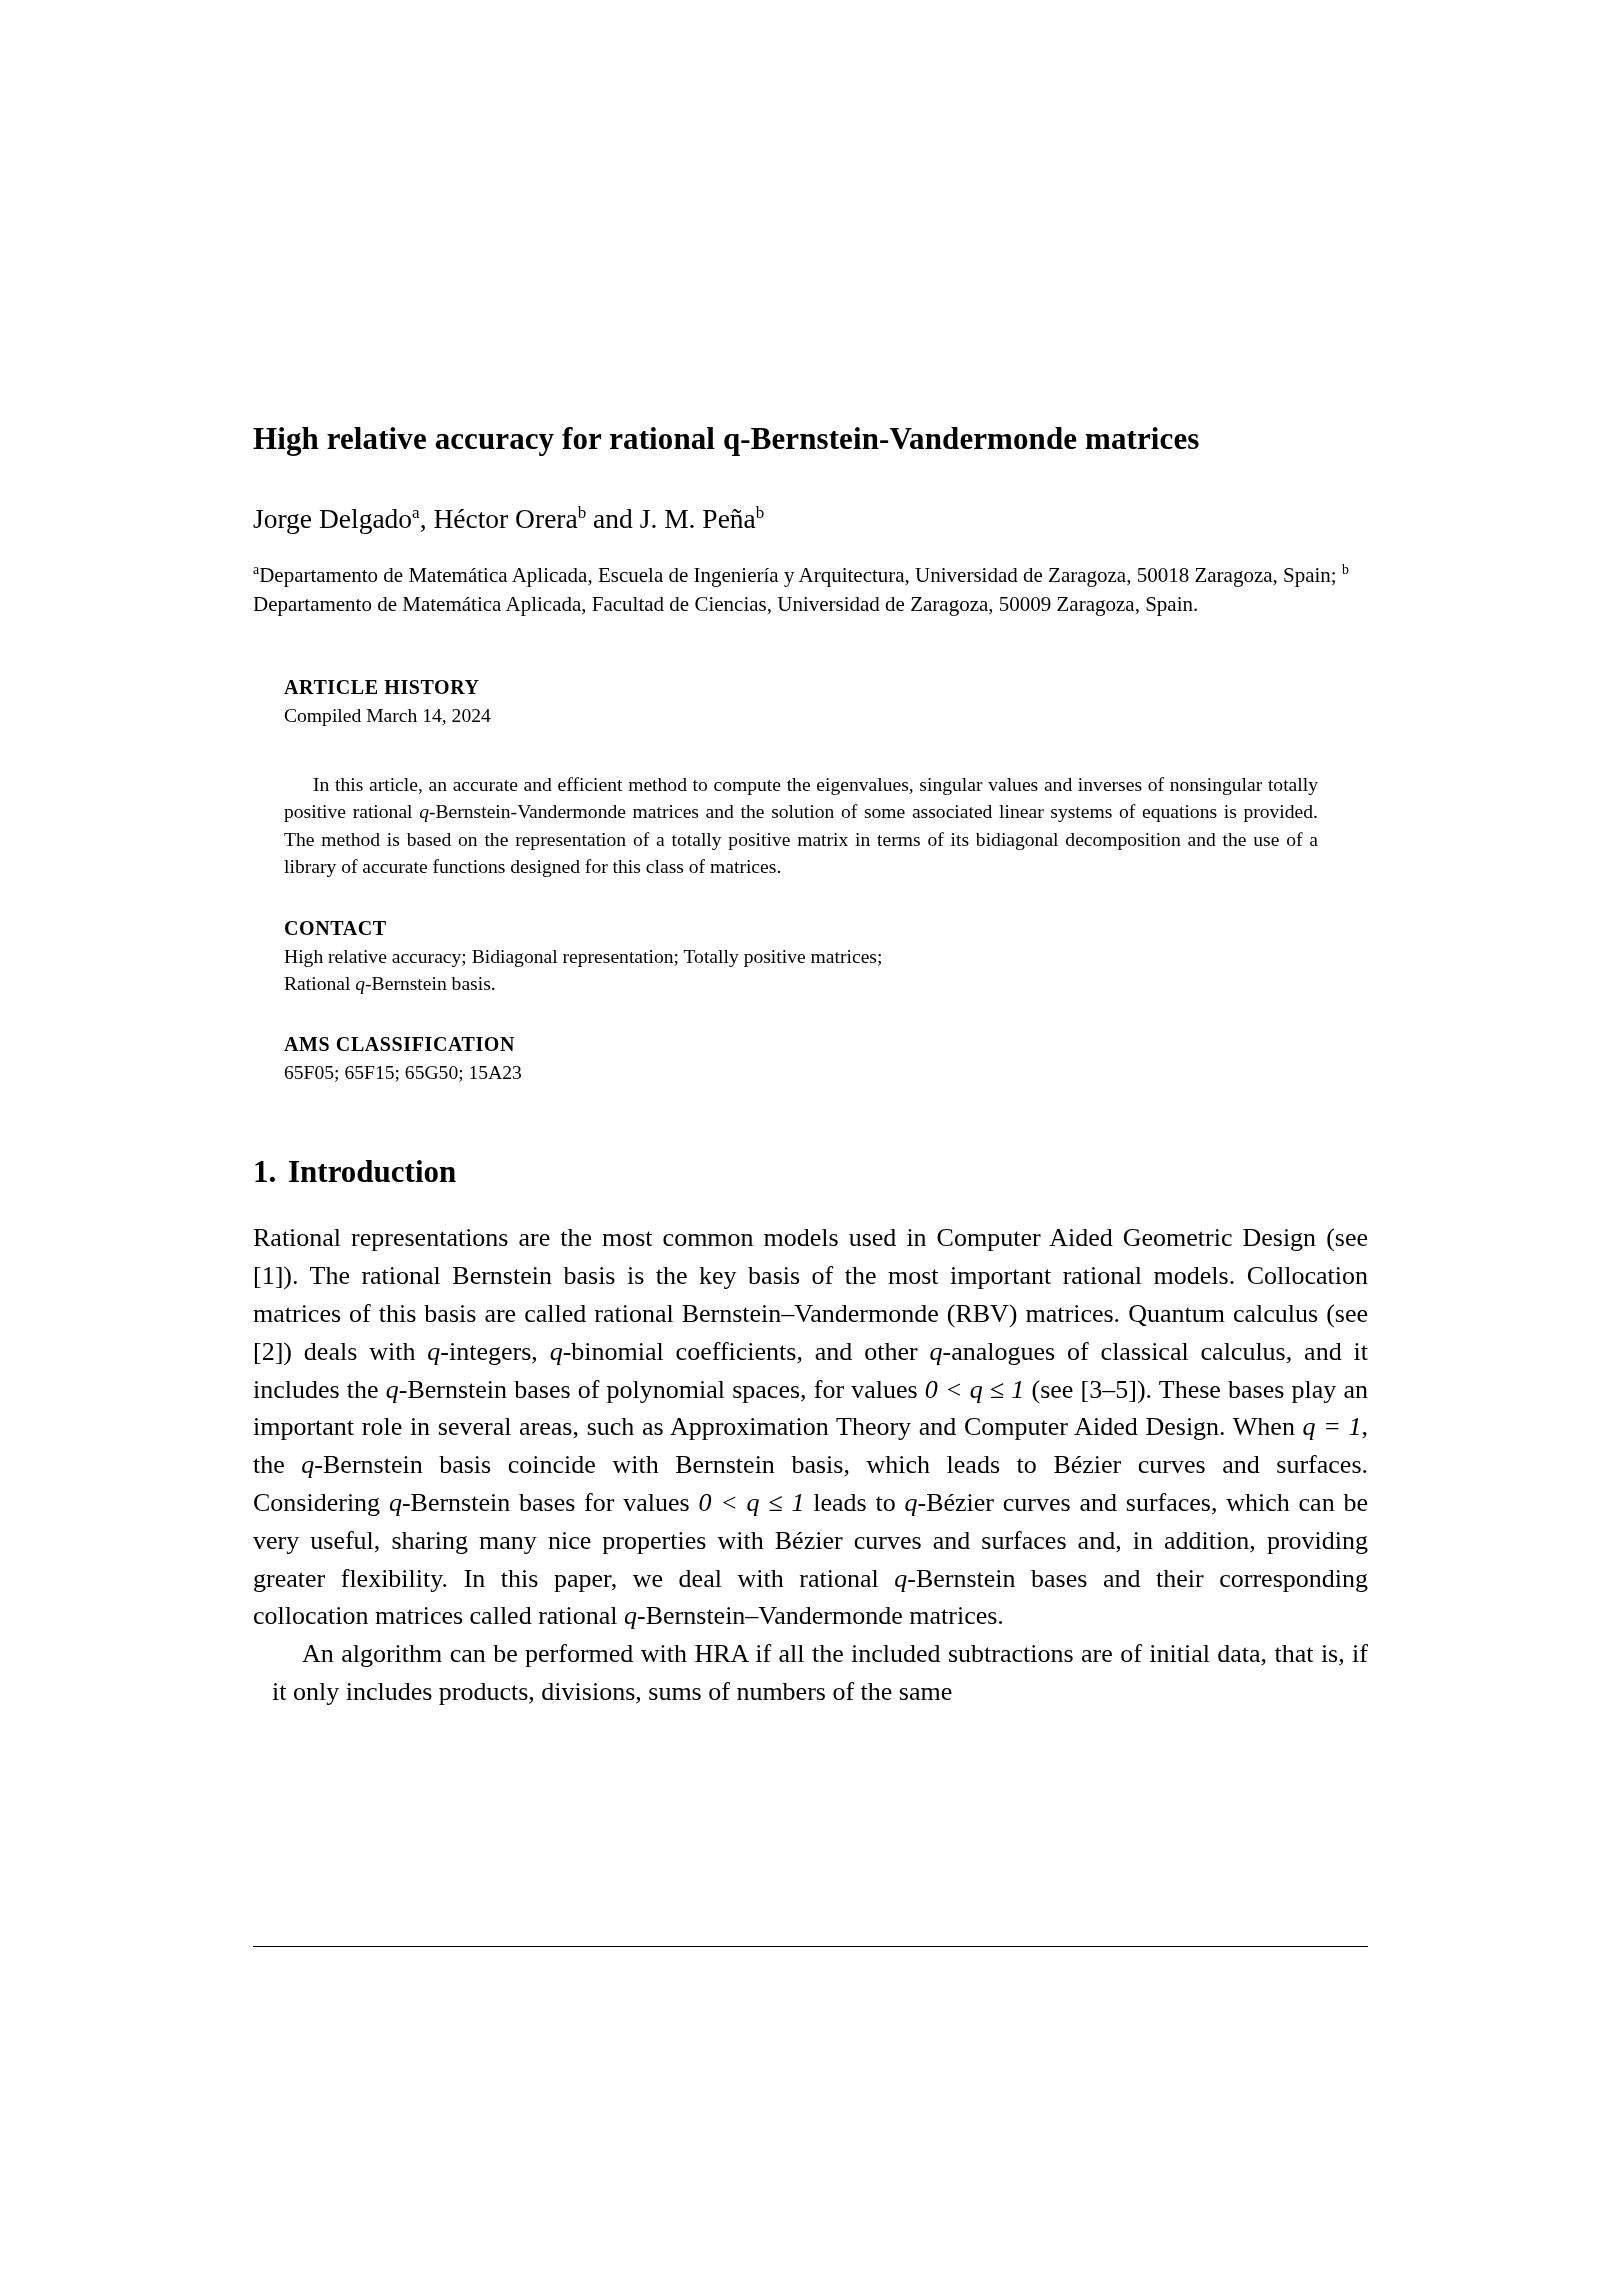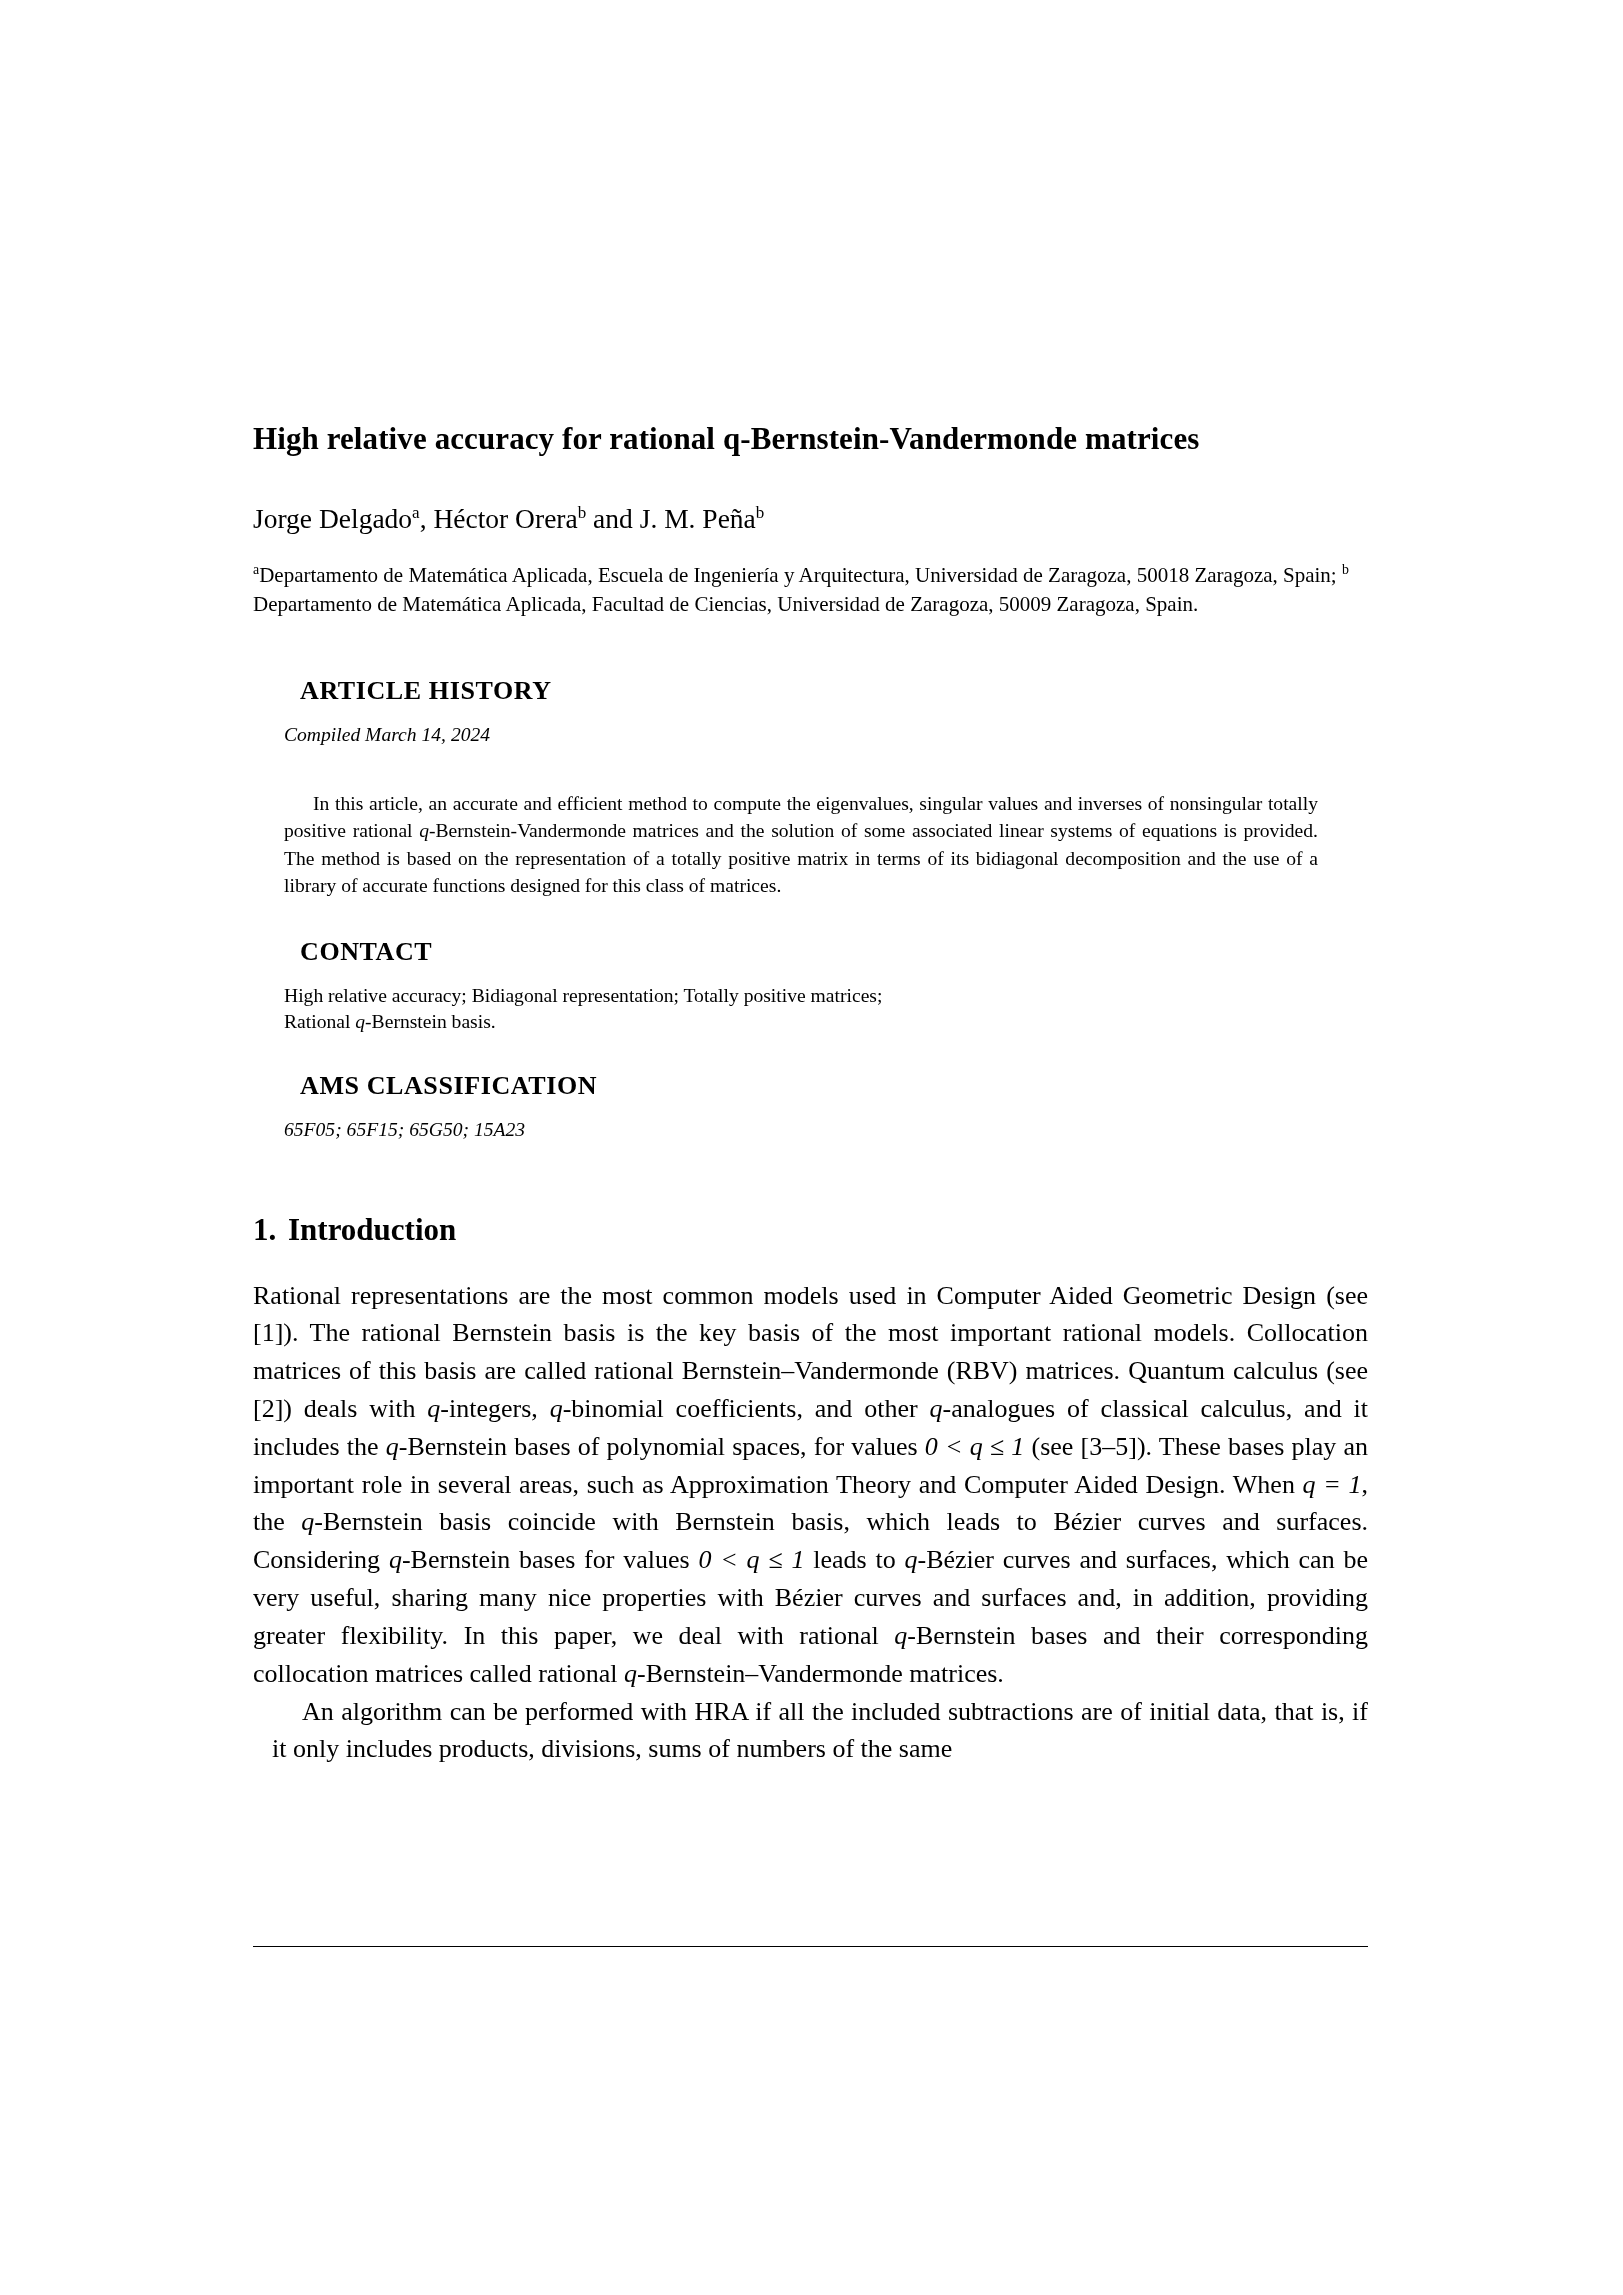--- a/index.html
+++ b/index.html
@@ -60,30 +60,29 @@
     vertical-align: super;
     line-height: 0;
   }
 
   
   .meta-block {
     margin-left: 31px;
     width: 1034px;
   }
   .meta-head {
-    font-size: 26px;
+    font-size: 20px;
     font-weight: bold;
     letter-spacing: 0.6px;
-    margin: 16px;
+    margin: 0;
   }
   .meta-line {
     font-size: 19.6px;
     line-height: 1.36;
     margin: 3.9px 0 0 0;
-    font-style: italic;
   }
 
   .history { margin-top: 56px; }
   .abstract-sec { margin-top: 41px; }
   .abstract-body {
     font-size: 19.6px;
     line-height: 1.40;
     text-align: justify;
     margin-top: 10.5px;
     width: 1034px;

